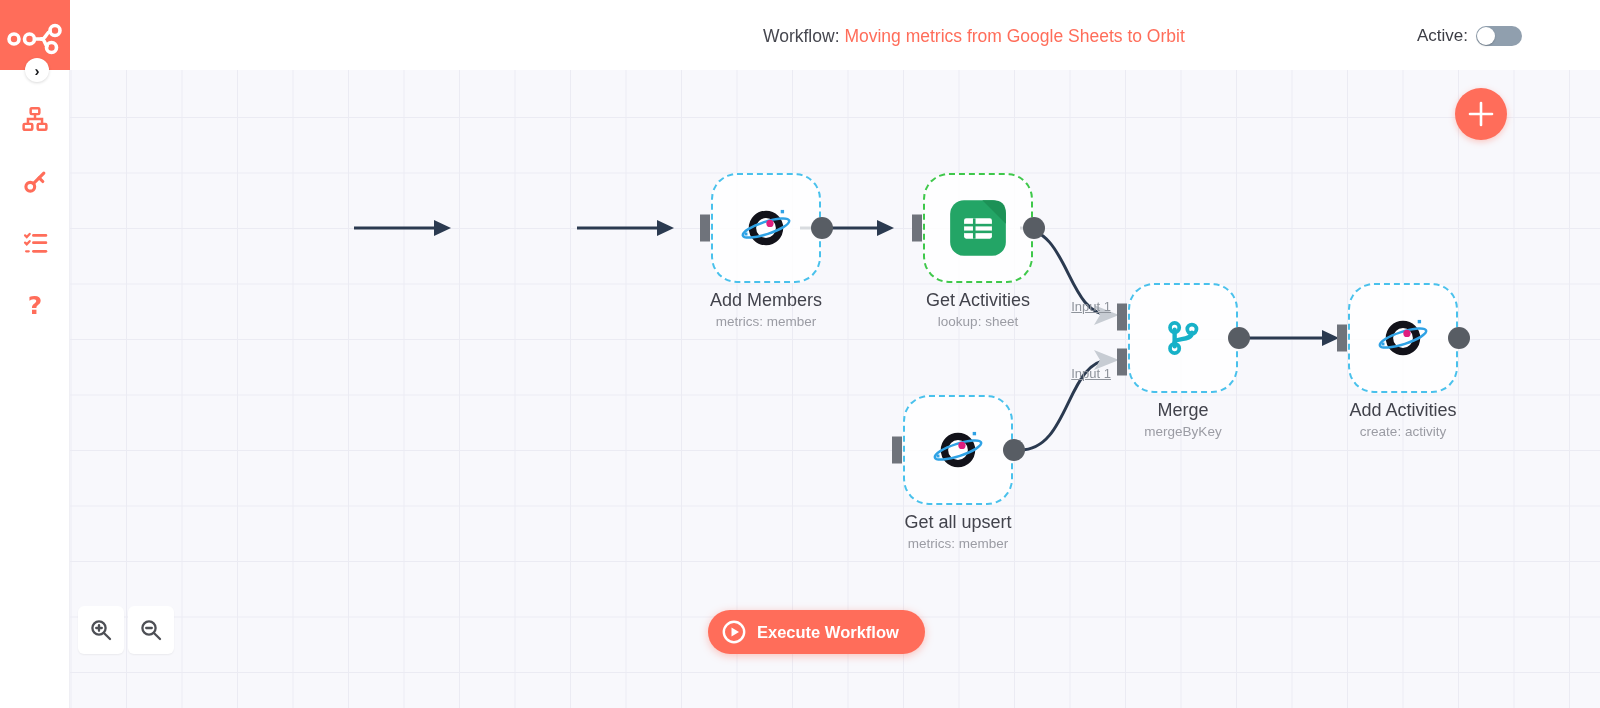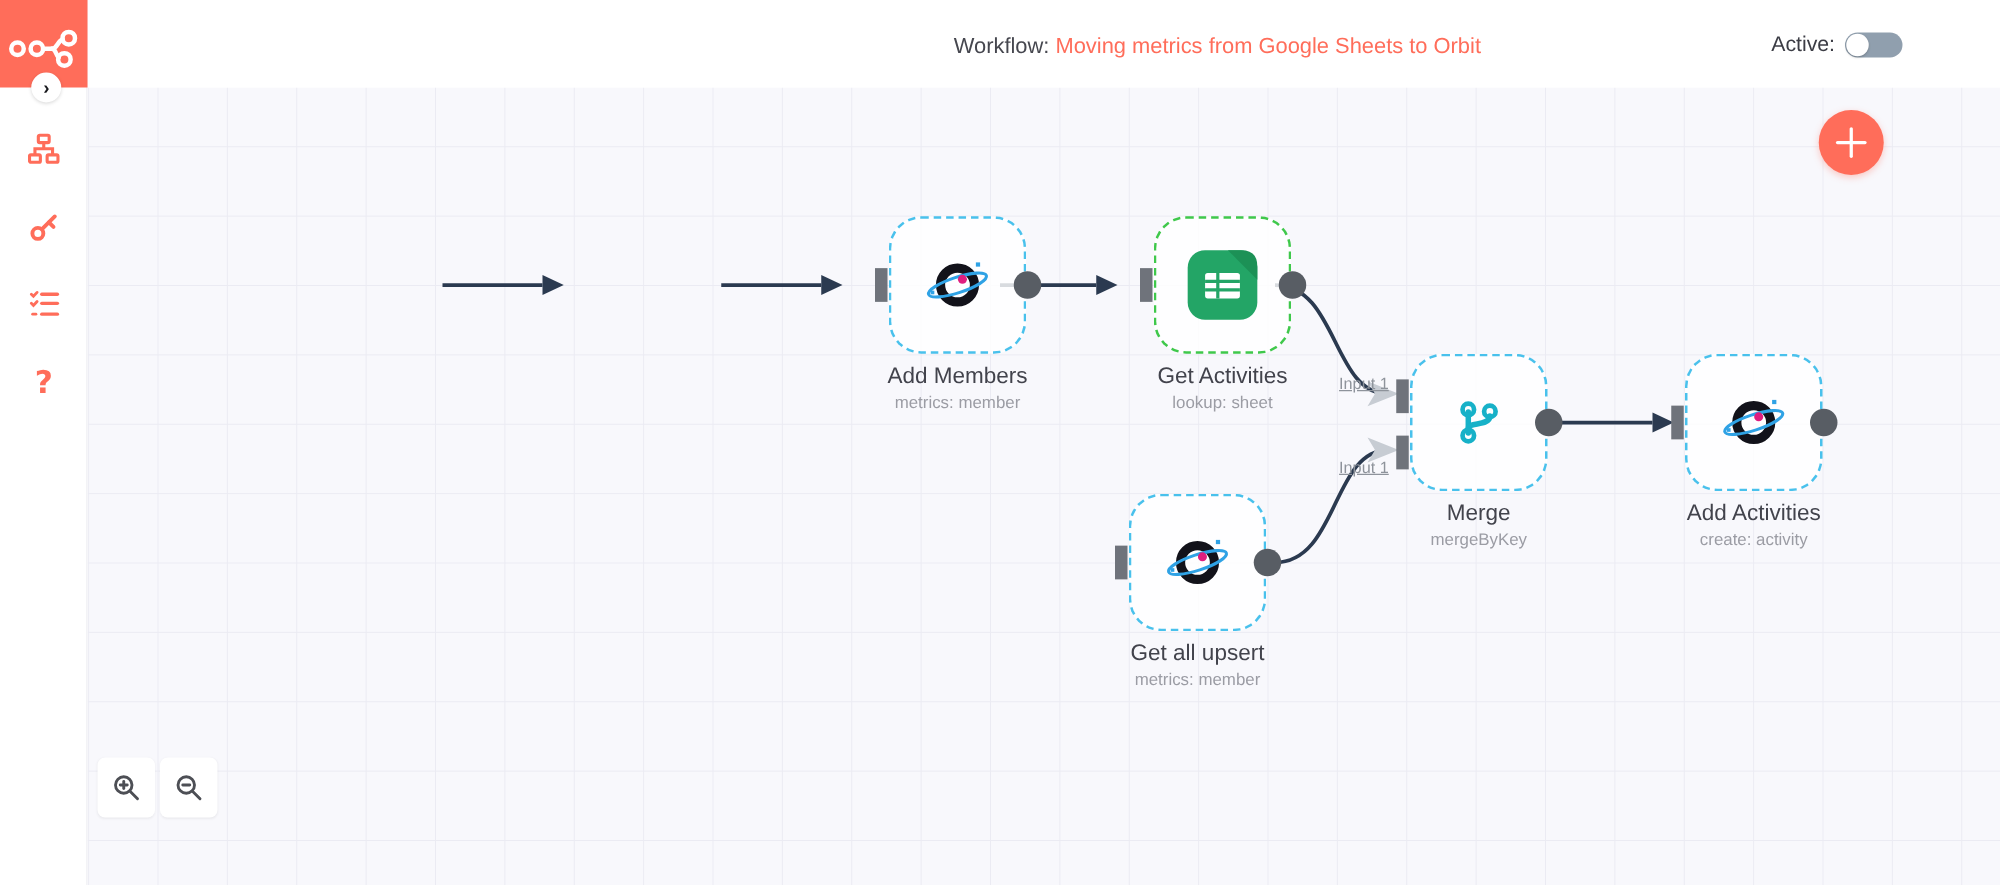--- a/index.html
+++ b/index.html
@@ -259,15 +259,22 @@
         <svg width="24" height="24" viewBox="0 0 24 24">
           <g fill="none" stroke="#4d4f55" stroke-width="2.3" stroke-linecap="round">
             <circle cx="10" cy="10" r="6.6"></circle>
             <line x1="15.2" y1="15.2" x2="21" y2="21"></line>
             <line x1="7.2" y1="10" x2="12.8" y2="10"></line>
           </g>
         </svg>
       </div>
     </div>
 
+    <div class="execute-btn">
+      <svg width="24" height="24" viewBox="0 0 24 24">
+        <circle cx="12" cy="12" r="10.2" fill="none" stroke="#fff" stroke-width="2.4"></circle>
+        <path d="M9.5 7.5 L17 12 L9.5 16.5 Z" fill="#fff"></path>
+      </svg>
+      <span class="txt">Execute Workflow</span>
+    </div>
 
   </div>
 </div>
 
 </body></html>

